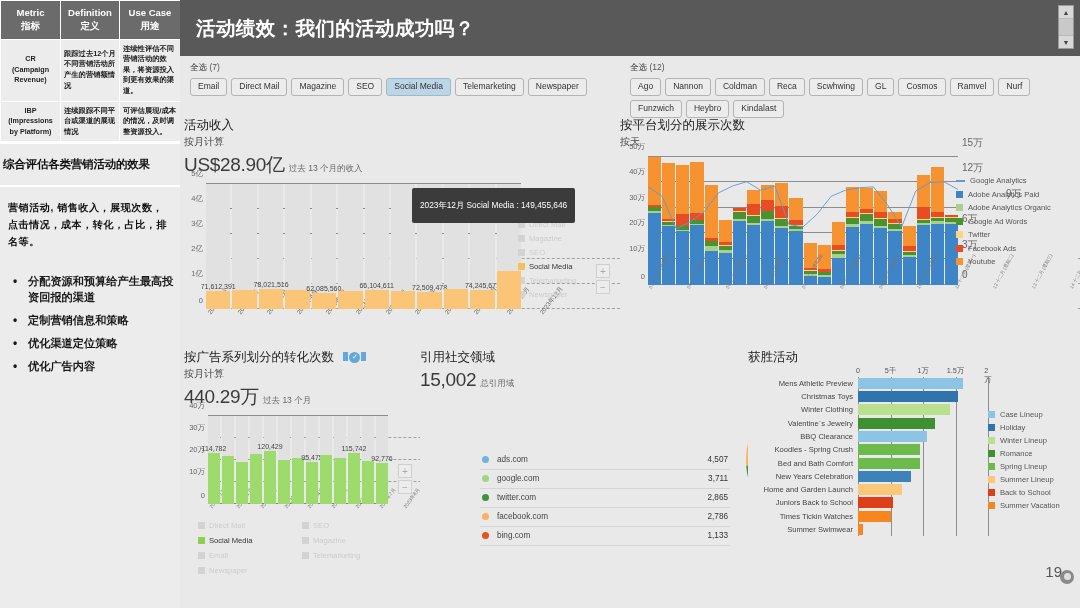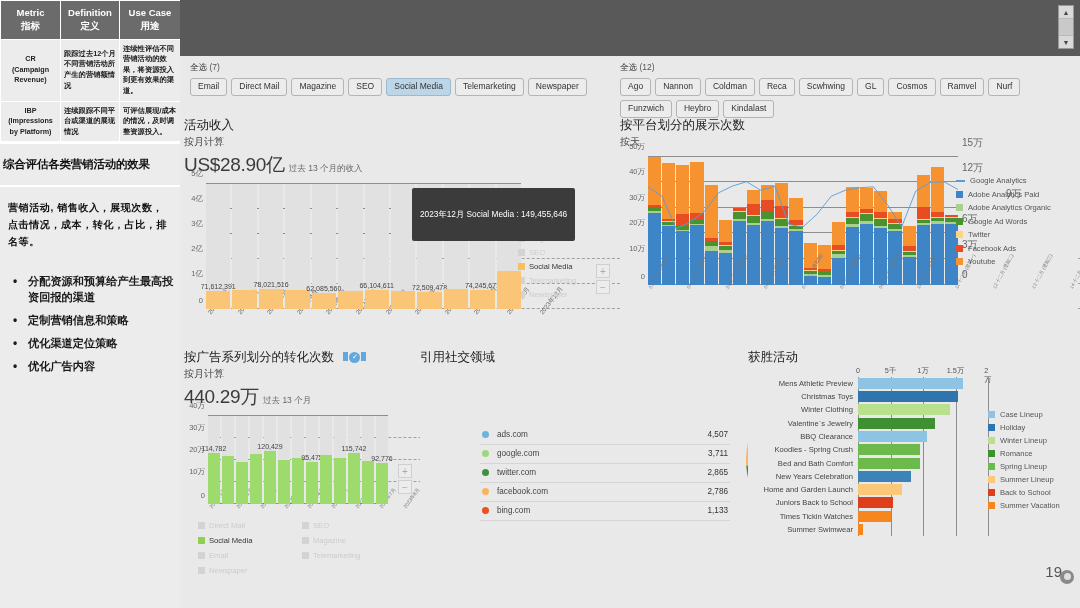--- a/index.html
+++ b/index.html
@@ -57,21 +57,21 @@
   .scroll-ctl {
     position: absolute; right: 6px; top: 5px; width: 16px; height: 44px;
     background: #efefef; border: 1px solid #9a9a9a; display: flex; flex-direction: column;
   }
   .scroll-ctl .sb { height: 13px; background:#d9d9d9; display:flex; align-items:center; justify-content:center;
     font-size: 7px; color:#444; border-bottom:1px solid #bbb; }
   .scroll-ctl .strack { flex:1; background:#c9c9c9; }
   .scroll-ctl .sb.bot { border-bottom:none; border-top:1px solid #bbb; }
 
   
-  .filters { display: flex; padding: 6px 10px 4px 10px; height: 62px; }
+  .filters { display: flex; padding: 6px 10px 4px 10px; gap: 10px; height: 62px; }
   .filter-group { flex: none; }
   .filter-group.g1 { width: 430px; }
   .filter-group.g2 { width: 440px; }
   .fg-title { font-size: 8.5px; color:#555; margin-bottom: 4px; }
   .fg-title b { font-weight: normal; color:#333; }
   .chips { display: flex; flex-wrap: wrap; gap: 4px; }
   .chip {
     border: 1px solid #b4b4b4; border-radius: 3px; background: #ececec;
     font-size: 8.5px; color: #333; padding: 3px 7px; line-height: 1.15; white-space: nowrap;
   }
@@ -101,21 +101,21 @@
 
   .rev-legend { position:absolute; right: 26px; top: 88px; width: 72px; }
   .lgi { display:flex; align-items:center; gap:4px; font-size:7.6px; margin-bottom:5px; color:#ccc; }
   .lgi .sw { width:7px; height:7px; background:#d3d3d3; flex:none; }
   .lgi.act { color:#333; } .lgi.act .sw { background:#f6c05d; }
   .lgi.actg.act .sw { background:#8fd14f; }
   .zoomctl { position:absolute; right: 6px; bottom: 52px; }
   .zbtn { width:14px; height:14px; border:1px solid #cfcfcf; background:#ececec; color:#aaa; font-size:10px;
     display:flex; align-items:center; justify-content:center; margin-bottom:2px; }
   .tooltip {
-    position:absolute; background:#3b3b3b; color:#fff; font-size:8.3px; padding:21px 8px;
+    position:absolute; background:#3b3b3b; color:#fff; font-size:8.3px; padding:12px 8px;
     border-radius:2px; white-space:nowrap; z-index:30;
   }
 
   
   #impressions { left: 440px; top: 0px; width: 456px; height: 230px; }
   .imp-plot { position:relative; height: 128px; margin: 8px 118px 0 28px; }
   .imp-bars { position:absolute; inset:0; display:flex; align-items:flex-end; gap:1px; }
   .ibcol { flex:1; display:flex; flex-direction:column; justify-content:flex-end; height:100%; }
   .seg { width:100%; }
   .ylab-r { position:absolute; font-size:10px; color:#666; left: calc(100% + 4px); transform:translateY(-50%); white-space:nowrap; }
@@ -215,20 +215,21 @@
         <li>定制营销信息和策略</li>
         <li>优化渠道定位策略</li>
         <li>优化广告内容</li>
       </ul>
     </div>
   </div>
 
   <div class="dash">
 
     <div class="dash-header">
+      <h1>活动绩效：我们的活动成功吗？</h1>
       <div class="scroll-ctl">
         <div class="sb">▲</div>
         <div class="strack"></div>
         <div class="sb bot">▼</div>
       </div>
     </div>
 
     <div class="filters">
       <div class="filter-group g1">
         <div class="fg-title">
@@ -787,20 +788,23 @@
             </div>
             <div class="lgi actg">
               <span class="sw"></span>
               <span>Newspaper</span>
             </div>
           </div>
       </div>
 
       <div class="panel" id="domains">
         <div class="p-title">引用社交领域</div>
+        <div class="p-big">
+          <span>15,002</span><span class="small">总引用域</span>
+        </div>
         <div class="dom-table" id="dom-table">
             <div class="dom-row">
               <span class="dot" style="background: rgb(111, 179, 221);"></span>
               <span class="nm">ads.com</span>
               <span class="vl">4,507</span>
             </div>
             <div class="dom-row">
               <span class="dot" style="background: rgb(159, 214, 127);"></span>
               <span class="nm">google.com</span>
               <span class="vl">3,711</span>

